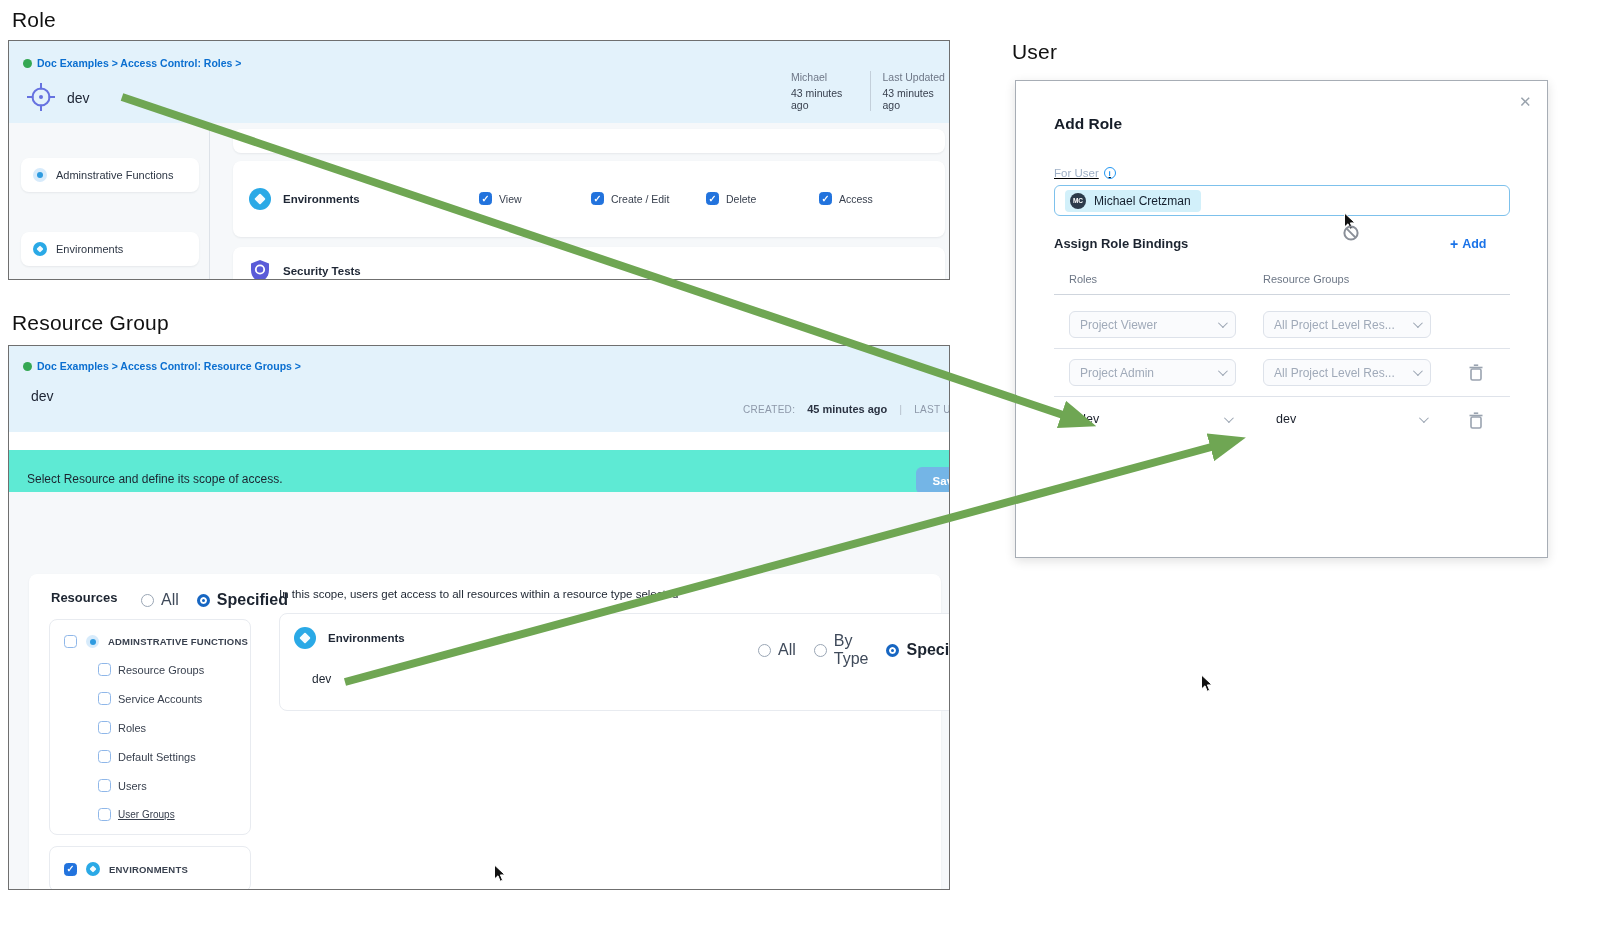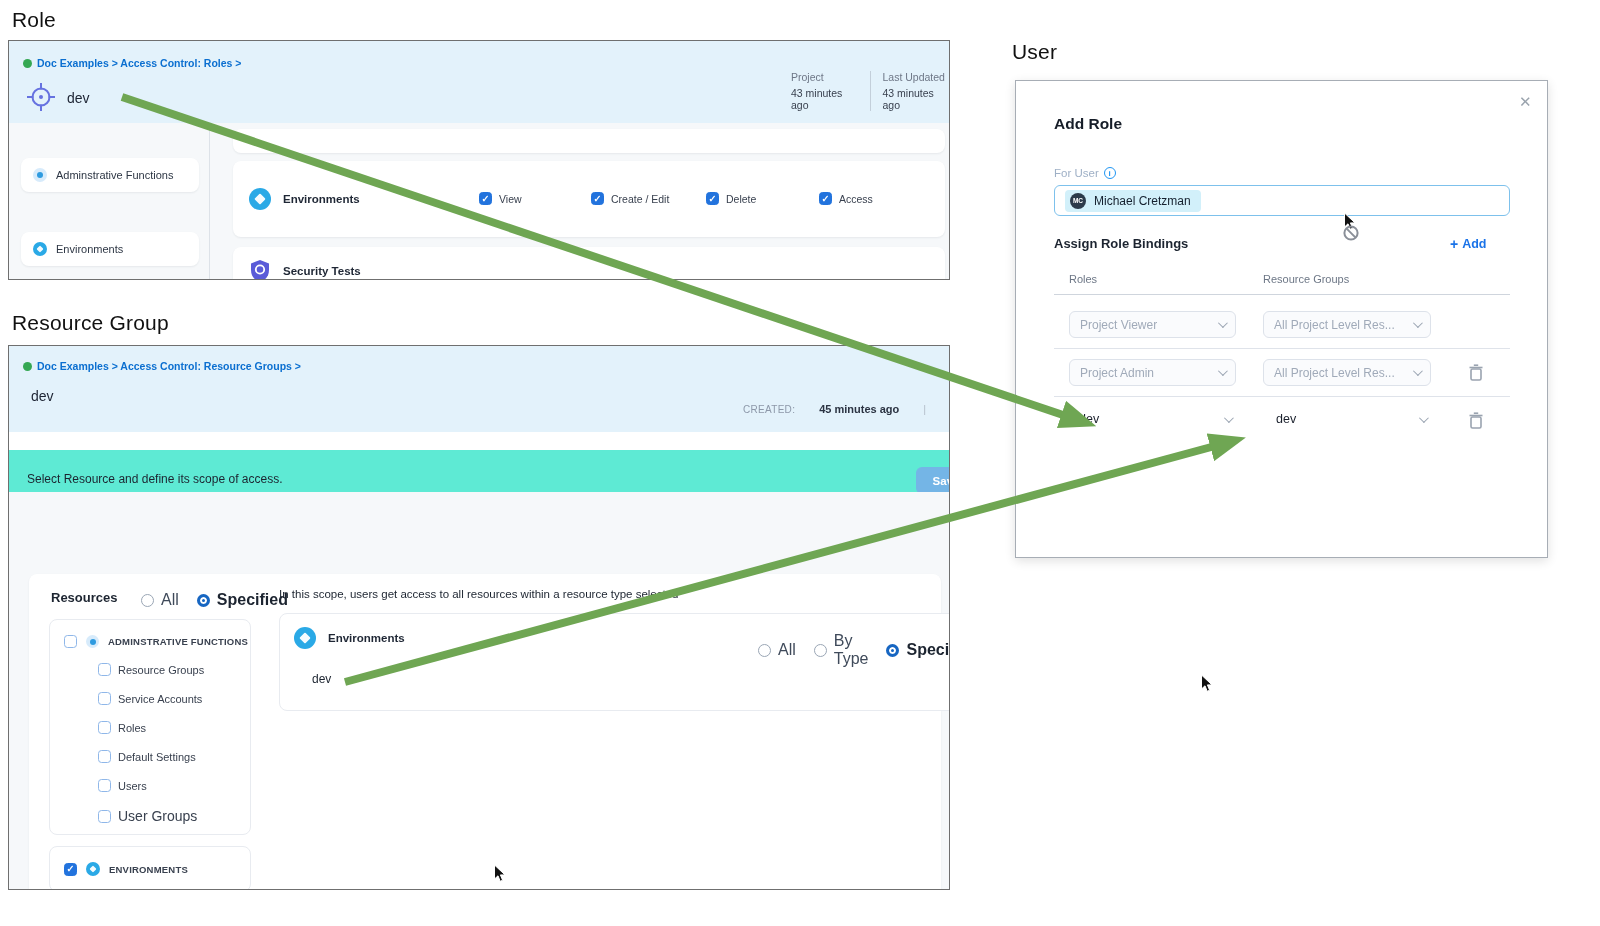--- a/index.html
+++ b/index.html
@@ -86,21 +86,21 @@
         <circle cx="16" cy="16" r="8.5" fill="none" stroke="#6672e0" stroke-width="2"></circle>
         <circle cx="16" cy="16" r="2" fill="#6672e0"></circle>
         <line x1="16" y1="2" x2="16" y2="8.5" stroke="#6672e0" stroke-width="2"></line>
         <line x1="16" y1="23.5" x2="16" y2="30" stroke="#6672e0" stroke-width="2"></line>
         <line x1="2" y1="16" x2="8.5" y2="16" stroke="#6672e0" stroke-width="2"></line>
         <line x1="23.5" y1="16" x2="30" y2="16" stroke="#6672e0" stroke-width="2"></line>
       </svg>
       <div class="entity-name" style="left:58px; top:49px;">dev</div>
       <div class="meta" style="position:absolute; left:782px; top:30px;">
         <div class="meta-col">
-          <span class="meta-label">Project</span>
+          <span class="meta-label">Michael</span>
           <span class="meta-value">43 minutes ago</span>
         </div>
         <div class="meta-divider"></div>
         <div class="meta-col">
           <span class="meta-label">Last Updated</span>
           <span class="meta-value">43 minutes ago</span>
         </div>
       </div>
     </div>
 
@@ -162,21 +162,21 @@
     </div>
   </div>
 
   <div class="panel" style="left:8px; top:345px; width:942px; height:545px;">
     <div class="panel-header" style="height:86px;">
       <div class="crumb" style="left:14px; top:14px;">
         <span class="crumb-dot"></span>
         <span class="crumb-text">Doc Examples &gt; Access Control: Resource Groups &gt;</span>
       </div>
       <div class="entity-name" style="left:22px; top:42px;">dev</div>
-      <div style="position:absolute; left:734px; top:57px; display:flex; align-items:center; gap:24px; white-space:nowrap;">
+      <div style="position:absolute; left:734px; top:57px; display:flex; align-items:center; gap:12px; white-space:nowrap;">
         <span style="font-size:10px; color:#8d98a9; letter-spacing:.3px;">CREATED:</span>
         <span style="font-size:11px; font-weight:700; color:#2b3342;">45 minutes ago</span>
         <span style="font-size:11px; color:#b6c0cc;">|</span>
         <span style="font-size:10px; color:#8d98a9; letter-spacing:.3px;">LAST UPD</span>
       </div>
     </div>
 
     <div style="position:absolute; left:0; right:0; top:104px; height:68px; background:#5eead4; border-bottom:1px solid #e4e7ec;">
       <span style="position:absolute; left:18px; top:22px; font-size:12px; color:#1c2430;">Select Resource and define its scope of access.</span>
       <div style="position:absolute; left:907px; top:17px; width:60px; height:27px; background:#74b5e6; border-radius:6px; color:#fff; font-size:11.5px; font-weight:700; display:flex; align-items:center; justify-content:center;">
@@ -222,21 +222,21 @@
           <div class="check-item" style="left:48px; top:130px;">
             <span class="cb"></span>
             <span class="check-label" style="font-size:11px;">Default Settings</span>
           </div>
           <div class="check-item" style="left:48px; top:159px;">
             <span class="cb"></span>
             <span class="check-label" style="font-size:11px;">Users</span>
           </div>
           <div class="check-item" style="left:48px; top:188px;">
             <span class="cb"></span>
-            <span class="check-label" style="font-size:14px;">User Groups</span>
+            <span class="check-label" style="font-size:10px;text-decoration:underline;">User Groups</span>
           </div>
         </div>
 
         <div style="position:absolute; left:20px; top:272px; width:202px; height:46px; border:1px solid #e8ebf0; border-radius:8px; background:#fff;">
           <div style="position:absolute; left:14px; top:15px; display:flex; align-items:center; gap:9px;">
             <span class="cb checked">
                 <span class="tick">✓</span>
               </span>
             <span class="res-icon small"></span>
             <span style="font-size:9.5px; font-weight:600; color:#39414f; letter-spacing:.2px;">ENVIRONMENTS</span>
@@ -267,21 +267,21 @@
           <span style="position:absolute; left:32px; top:58px; font-size:12px; color:#1c2430;">dev</span>
         </div>
       </div>
     </div>
   </div>
 
   <div style="position:absolute; left:1015px; top:80px; width:533px; height:478px; background:#fff; border:1px solid #a7adb5; box-shadow:0 3px 10px rgba(0,0,0,.12);">
     <span style="position:absolute; left:503px; top:12px; font-size:15px; color:#9aa3ad; cursor:pointer;">✕</span>
     <div style="position:absolute; left:38px; top:34px; font-size:15.5px; font-weight:700; color:#161d28;">Add Role</div>
 
-    <div style="position:absolute; left:38px; top:86px; display:flex; align-items:center; gap:5px;">
+    <div style="position:absolute; left:38px; top:86px; display:flex; align-items:center; gap:5px;text-decoration:underline;">
       <span style="font-size:11.5px; color:#9fb0c6;">For User</span>
       <span style="display:inline-flex; align-items:center; justify-content:center; width:12px; height:12px; border:1.2px solid #2196f3; border-radius:50%; font-size:8px; font-weight:700; color:#2196f3;">i</span>
     </div>
 
     <div style="position:absolute; left:38px; top:104px; width:456px; height:31px; border:1.5px solid #7dc1ec; border-radius:6px; background:#fff;">
       <div style="position:absolute; left:10px; top:3.5px; height:22px; display:flex; align-items:center; gap:8px; background:#d2f0fa; border-radius:4px; padding:0 10px 0 5px;">
         <span style="display:inline-flex; align-items:center; justify-content:center; width:16px; height:16px; border-radius:50%; background:#2b3a4a; color:#fff; font-size:6.5px; font-weight:700;">MC</span>
         <span style="font-size:12px; color:#15202e;">Michael Cretzman</span>
       </div>
     </div>

